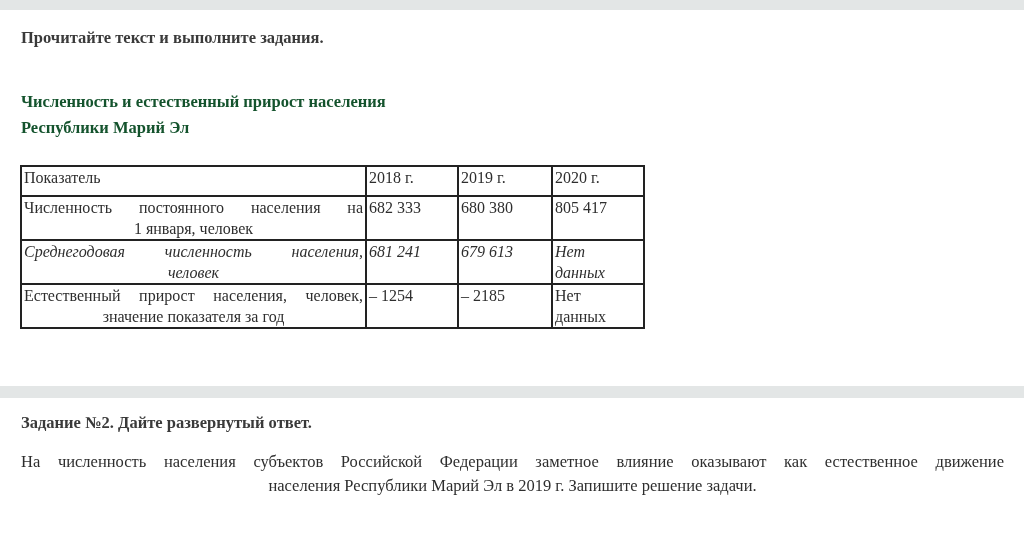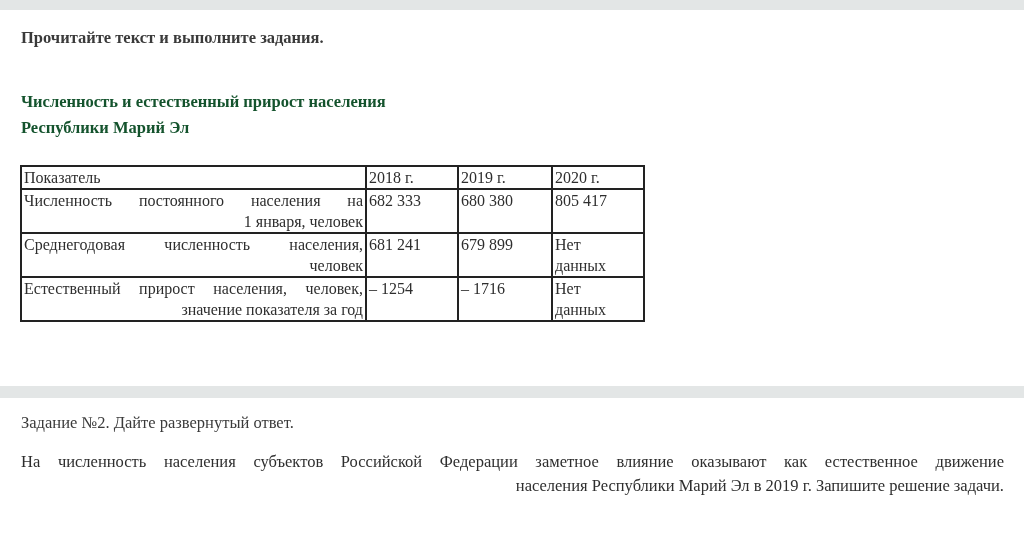--- a/index.html
+++ b/index.html
@@ -43,31 +43,31 @@
   .pop-table col.c3 { width: 92px; }
   .pop-table th, .pop-table td {
     border: 2px solid #222222;
     padding: 0 2px;
     vertical-align: top;
     text-align: left;
     font-weight: normal;
     line-height: 21px;
     overflow: hidden;
   }
-  tr.hrow { height: 23px; }
+  tr.hrow { height: 30px; }
   tr.r1 { height: 44px; }
-  tr.r2 { height: 37px; }
+  tr.r2 { height: 37px; font-style: italic; }
   tr.r3 { height: 44px; }
   .jline { display: block; text-align: justify; text-align-last: justify; }
-  .pline { display: block; text-align: right; }
+  .pline { display: block; text-align: center; }
   td.val { white-space: pre-line; margin-left: 8px; }
 
   .h-task {
     position: absolute; left: 21px; top: 413px;
-    font-size: 16.5px; font-weight: normal; color: #3a3a3a;
+    font-size: 16.5px; font-weight: bold; color: #3a3a3a;
     white-space: nowrap;
   }
   .task-body {
     position: absolute; left: 21px; top: 450px;
     width: 983px;
     font-size: 16.5px; line-height: 23.5px; color: #2e2e2e;
   }
   .task-body .jline, .task-body .pline { width: 983px; }
 </style>
 </head>
@@ -106,31 +106,31 @@
       <td class="val">682 333</td>
       <td class="val">680 380</td>
       <td class="val">805 417</td>
     </tr>
     <tr class="r2">
       <td>
         <span class="jline">Среднегодовая численность населения,</span>
         <span class="pline">человек</span>
       </td>
       <td class="val">681 241</td>
-      <td class="val">679 899</td>
+      <td class="val">679 613</td>
       <td class="val">Нет
 данных</td>
     </tr>
     <tr class="r3">
       <td>
         <span class="jline">Естественный прирост населения, человек,</span>
         <span class="pline">значение показателя за год</span>
       </td>
       <td class="val">– 1254</td>
-      <td class="val">– 1716</td>
+      <td class="val">– 2185</td>
       <td class="val">Нет
 данных</td>
     </tr>
   </tbody>
     </table>
 
   <div class="page-gap mid"></div>
 
   <div class="h-task">Задание №2. Дайте развернутый ответ.</div>
 

